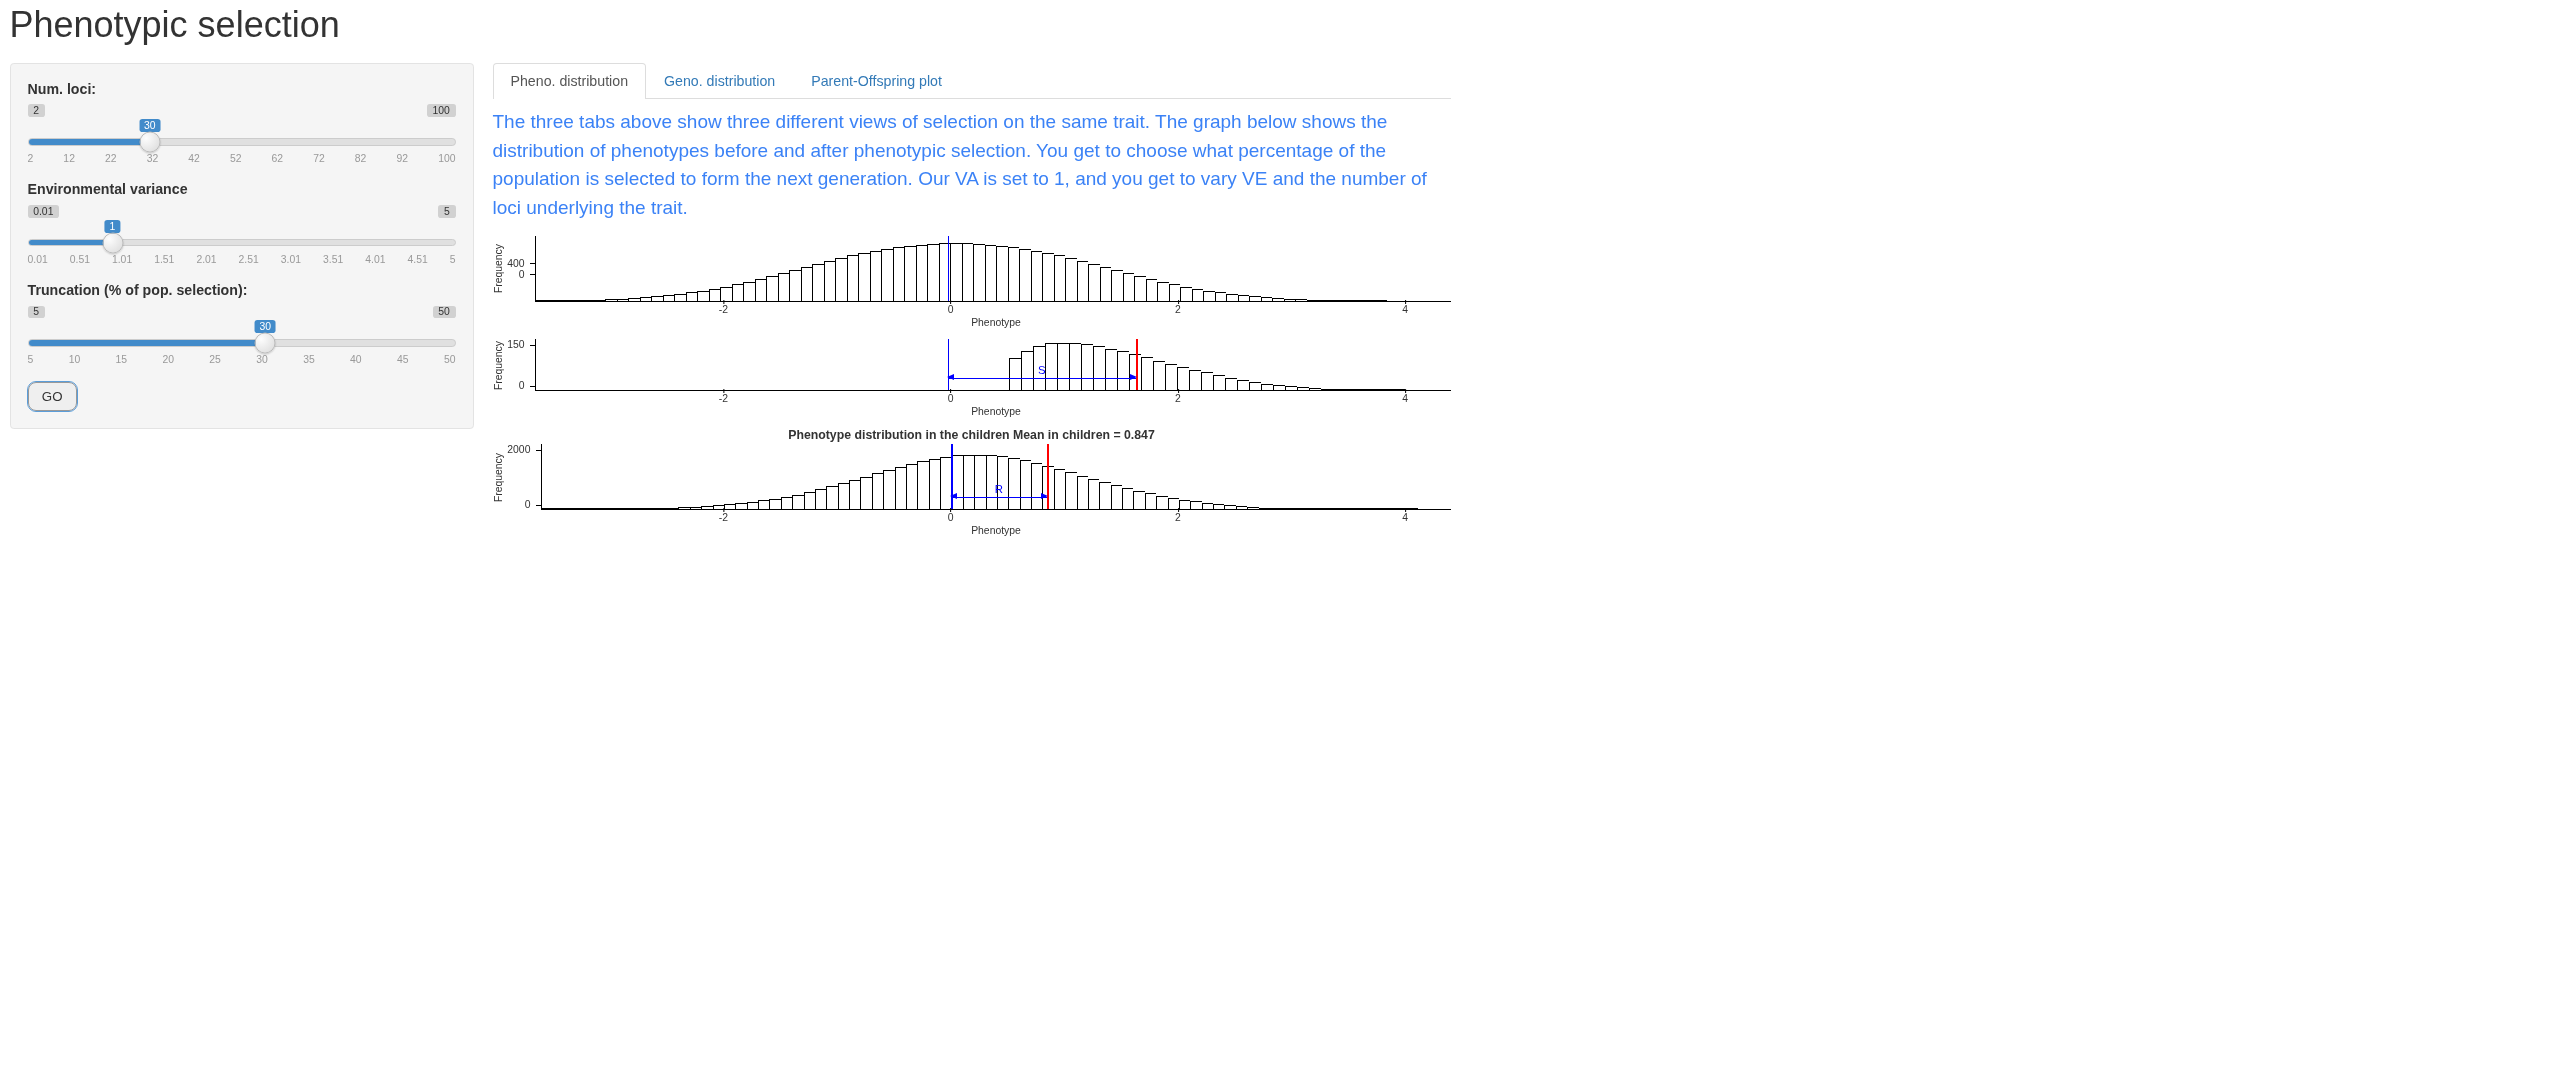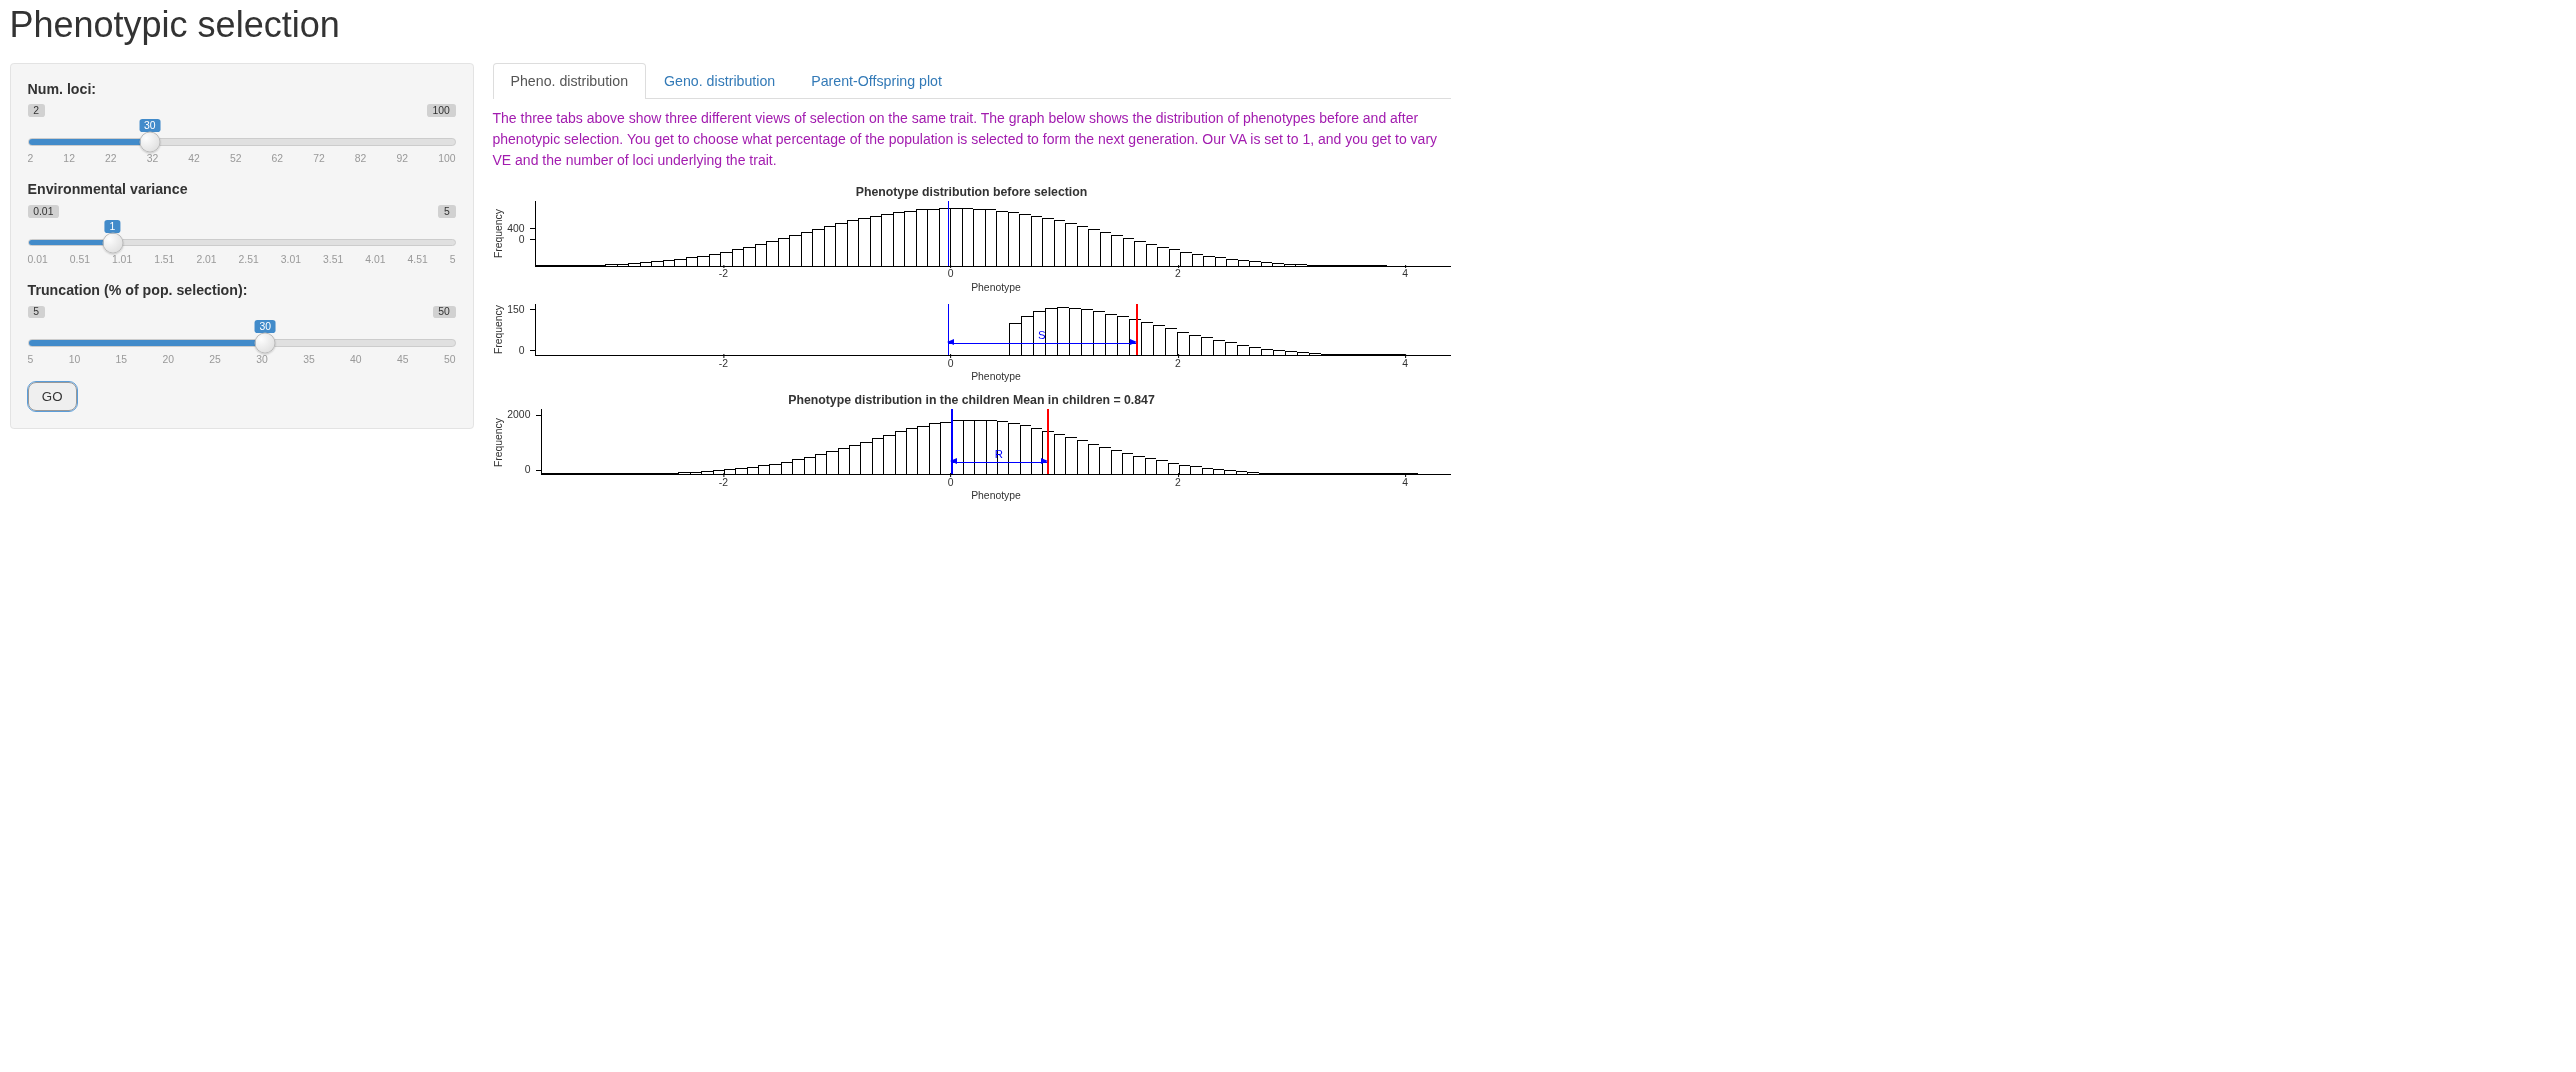--- a/index.html
+++ b/index.html
@@ -127,22 +127,22 @@
     margin-bottom: -0.9px;
     cursor: pointer;
   }
   .nav-tab.active {
     color: #555;
     background: #fff;
     border-color: #ddd #ddd #fff;
   }
 
   .description {
-    color: #a21caf;
-    font-size: 14px;
+    color: #3b82f6;
+    font-size: 19px;
     line-height: 1.5;
     margin-bottom: 13.3px;
   }
 
   
   .chart-block { margin-bottom: 11.4px; }
   .chart-title {
     text-align: center;
     font-weight: 700;
     font-size: 12.3px;
@@ -337,21 +337,20 @@
 
     <div class="main">
       <ul class="nav-tabs" id="tabs">
           <li class="nav-tab active">Pheno. distribution</li>
           <li class="nav-tab">Geno. distribution</li>
           <li class="nav-tab">Parent-Offspring plot</li>
         </ul>
       <div class="description">The three tabs above show three different views of selection on the same trait. The graph below shows the distribution of phenotypes before and after phenotypic selection. You get to choose what percentage of the population is selected to form the next generation. Our VA is set to 1, and you get to vary VE and the number of loci underlying the trait.</div>
       <div id="charts">
           <div class="chart-block">
-            <div class="chart-title">Phenotype distribution before selection</div>
             <div class="chart-row">
               <div class="ylabel">Frequency</div>
               <div class="yaxis" style="height: 66px; justify-content: center;">
                 <div class="ytick">400</div>
                 <div class="ytick">0</div>
               </div>
               <div class="plot-area" style="height: 66px;">
                 <div class="bars">
                   <div class="bar" style="height: 0.166667%;"></div>
                   <div class="bar" style="height: 0.333333%;"></div>

